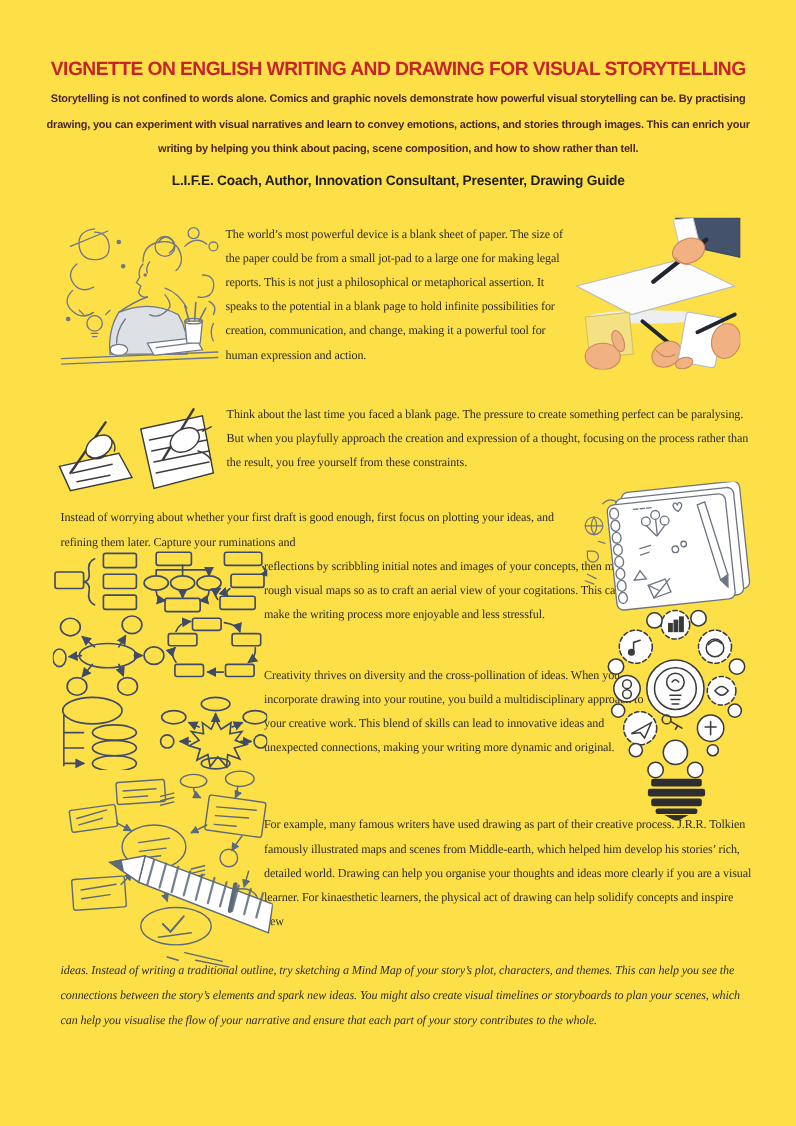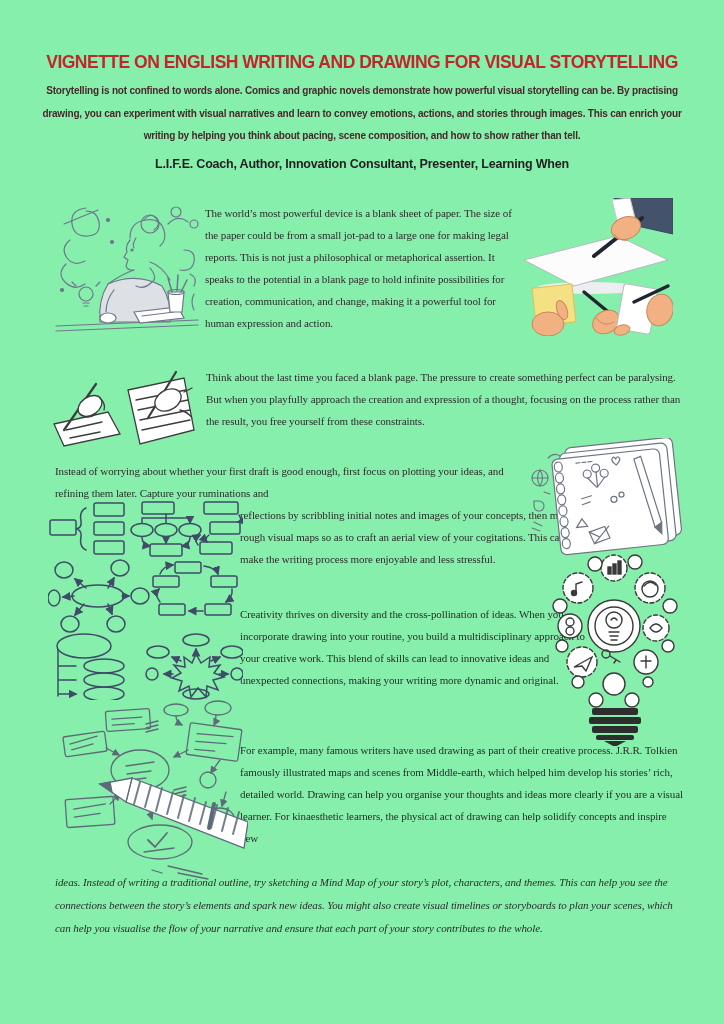--- a/index.html
+++ b/index.html
@@ -1,36 +1,36 @@
 <!DOCTYPE html>
 <html><head>
 <meta charset="utf-8">
 <style>
   html,body{margin:0;padding:0;background:#ffffff;}
-  .page{position:relative;width:724px;height:1024px;background:#86efac;overflow:hidden;
+  .page{position:relative;width:724px;height:1024px;background:#fde047;overflow:hidden;
         font-family:"Liberation Serif",serif;color:#2e2c2b;}
   .hdr{font-family:"Liberation Sans",sans-serif;font-weight:bold;position:absolute;left:0;right:0;text-align:center;}
   .title{top:52px;font-size:17.5px;letter-spacing:-0.5px;color:#c5242b;}
   .intro{top:80px;left:40px;right:40px;font-size:10px;line-height:22.5px;letter-spacing:-0.2px;color:#4b272c;}
   .attr{top:156px;font-size:12.5px;line-height:17.5px;letter-spacing:-0.2px;color:#221e1f;}
   .para{position:absolute;font-size:11px;line-height:22px;letter-spacing:-0.1px;}
   .p5b{line-height:23px;font-style:italic;}
   .fr{float:right;}
   .illu{position:absolute;}
   .illu svg{display:block;width:100%;height:100%;}
 </style>
 </head>
 <body>
 
 <div class="page">
 
   <div class="hdr title">VIGNETTE ON ENGLISH WRITING AND DRAWING FOR VISUAL STORYTELLING</div>
   <div class="hdr intro">Storytelling is not confined to words alone. Comics and graphic novels demonstrate how powerful visual storytelling can be. By practising drawing, you can experiment with visual narratives and learn to convey emotions, actions, and stories through images. This can enrich your writing by helping you think about pacing, scene composition, and how to show rather than tell.</div>
   <div class="hdr attr">
-    <div>L.I.F.E. Coach, Author, Innovation Consultant, Presenter, Learning When</div>
+    <div>L.I.F.E. Coach, Author, Innovation Consultant, Presenter, Drawing Guide</div>
   </div>
 
   <div class="para" style="left:205px;top:202px;width:482px;">
     <span class="fr" style="width:162px;height:138px;"></span>
     <span>The world’s most powerful device is a blank sheet of paper. The size of the paper could be from a small jot-pad to a large one for making legal reports. This is not just a philosophical or metaphorical assertion. It speaks to the potential in a blank page to hold infinite possibilities for creation, communication, and change, making it a powerful tool for human expression and action.</span>
   </div>
 
   <div class="para" style="left:206px;top:366px;width:478px;">
     <span>Think about the last time you faced a blank page. The pressure to create something perfect can be paralysing. But when you playfully approach the creation and expression of a thought, focusing on the process rather than the result, you free yourself from these constraints.</span>
   </div>

